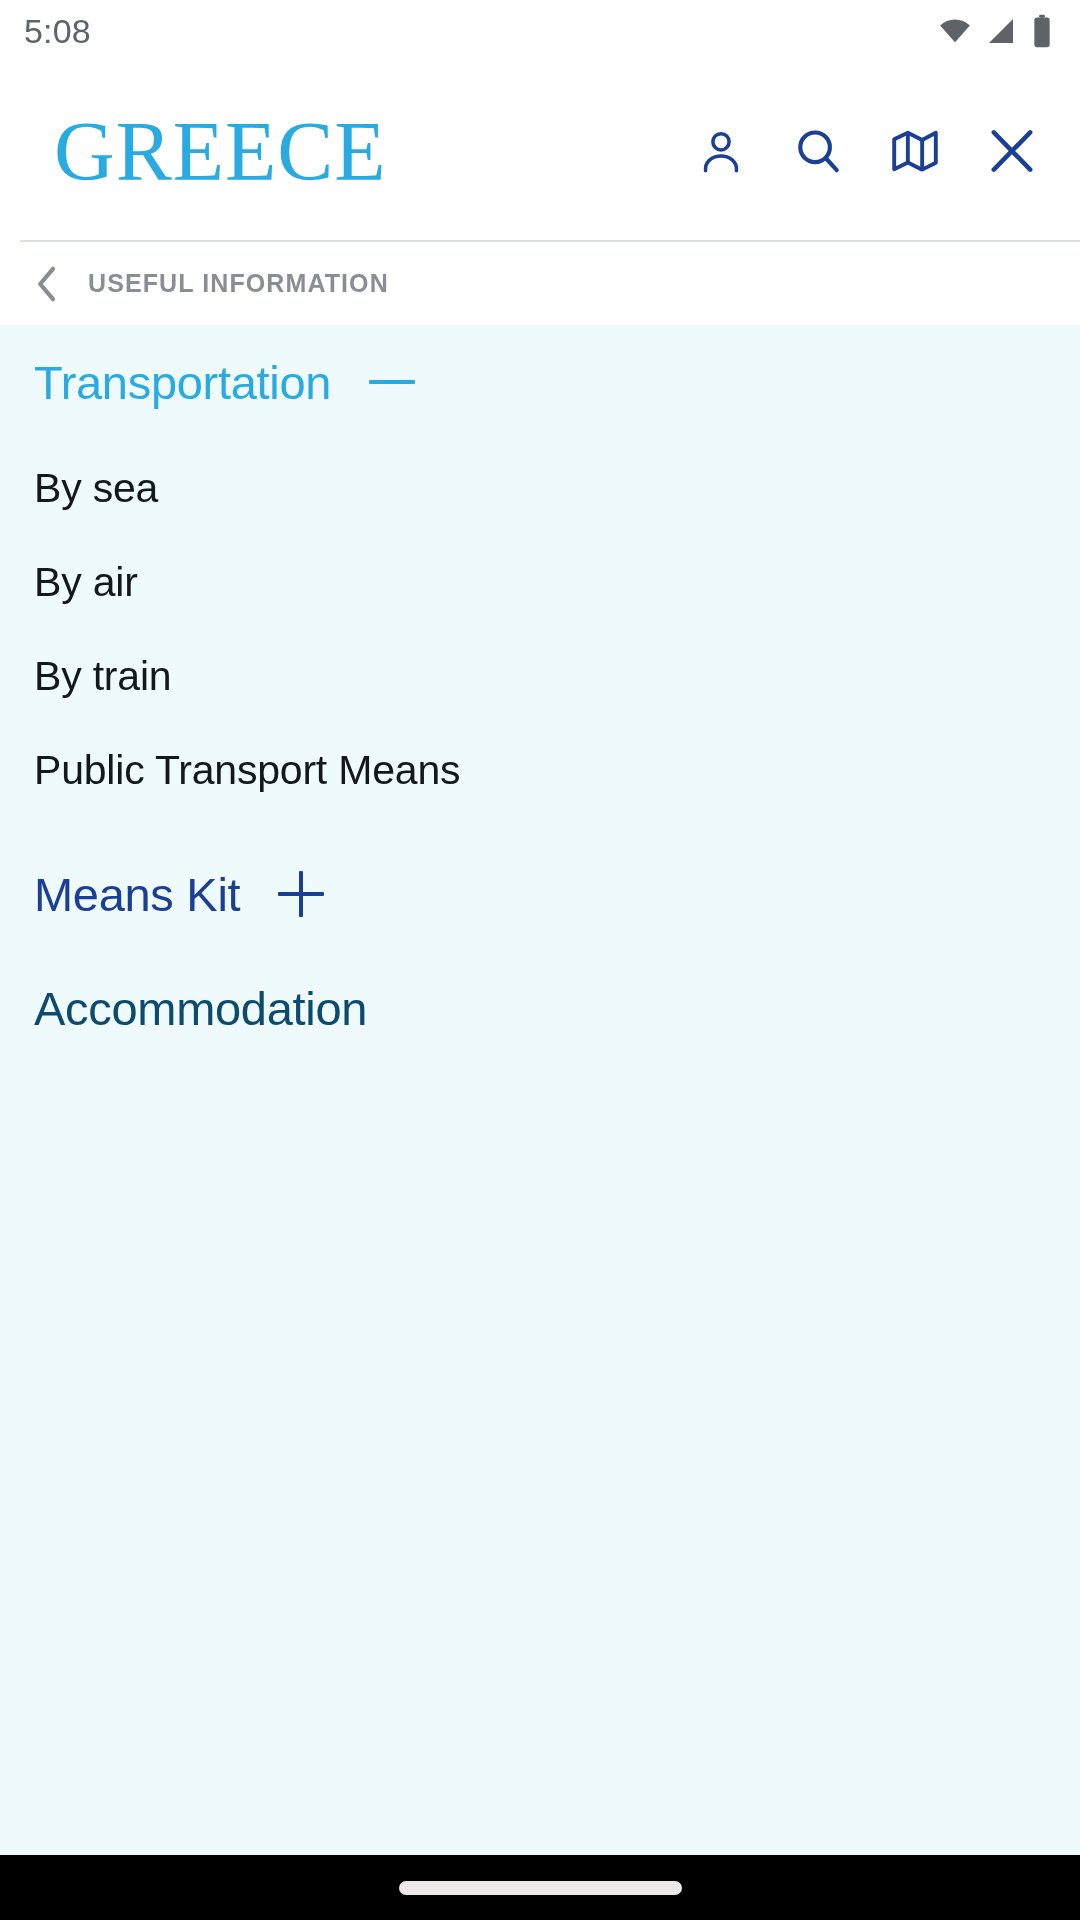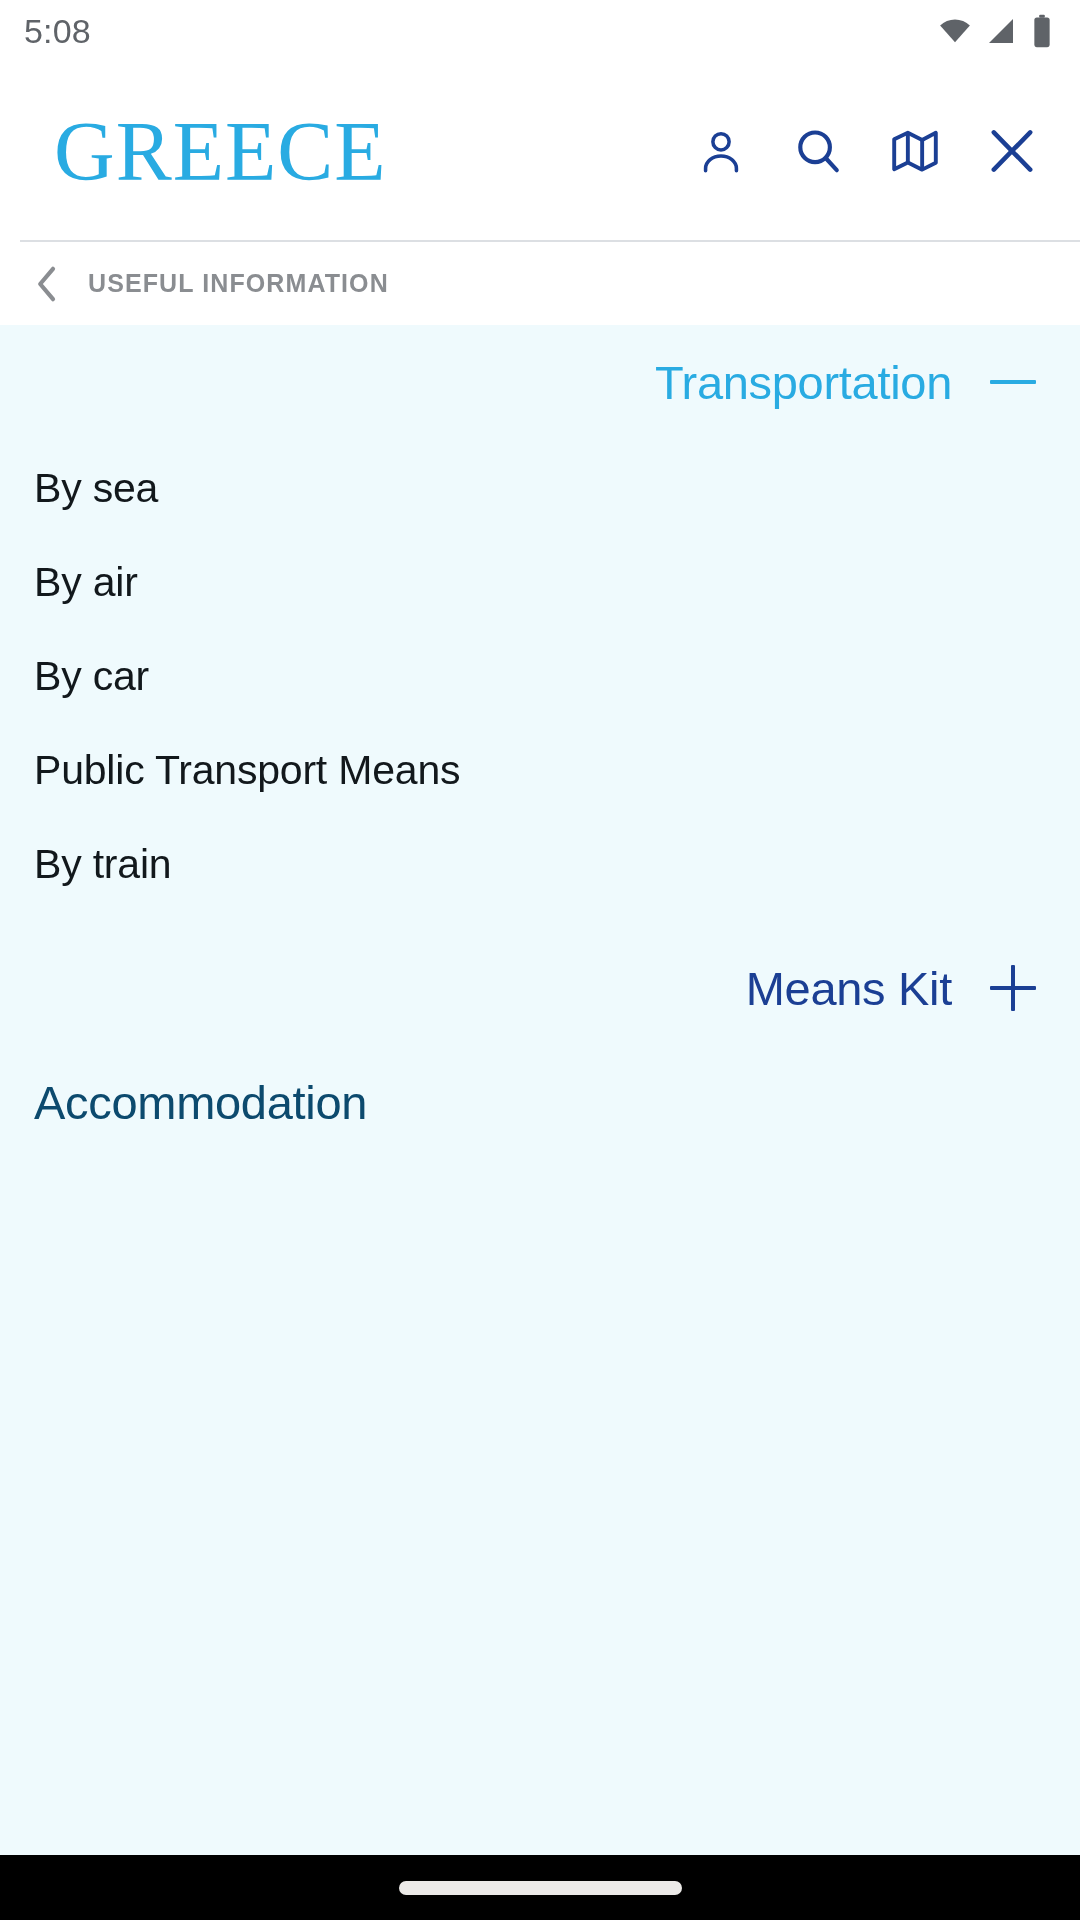--- a/index.html
+++ b/index.html
@@ -114,21 +114,21 @@
     flex: 1 1 auto;
     background: #effafd;
     padding: 0 34px;
     overflow: hidden;
   }
 
   .accordion-head {
     height: 114px;
     display: flex;
     align-items: center;
-    justify-content: flex-end;
+    justify-content: flex-start;
     cursor: pointer;
     gap: 34px;
   }
   .accordion-title {
     font-size: 47px;
     font-weight: 400;
     line-height: 1;
     letter-spacing: -0.3px;
   }
   .accordion-title.open { color: #29abe2; }
@@ -280,23 +280,22 @@
   <div class="panel">
 
     <div class="accordion-head">
       <div class="accordion-title open">Transportation</div>
       <div class="toggle-glyph minus"></div>
     </div>
 
     <div class="sub-list">
       <div class="sub-item">By sea</div>
       <div class="sub-item">By air</div>
-      <div class="sub-item">By car</div>
+      <div class="sub-item">By train</div>
       <div class="sub-item">Public Transport Means</div>
-      <div class="sub-item">By train</div>
     </div>
 
     <div class="spacer-gap"></div>
 
 
     <div class="accordion-head">
       <div class="accordion-title closed">Means Kit</div>
       <div class="toggle-glyph plus"></div>
     </div>
 

